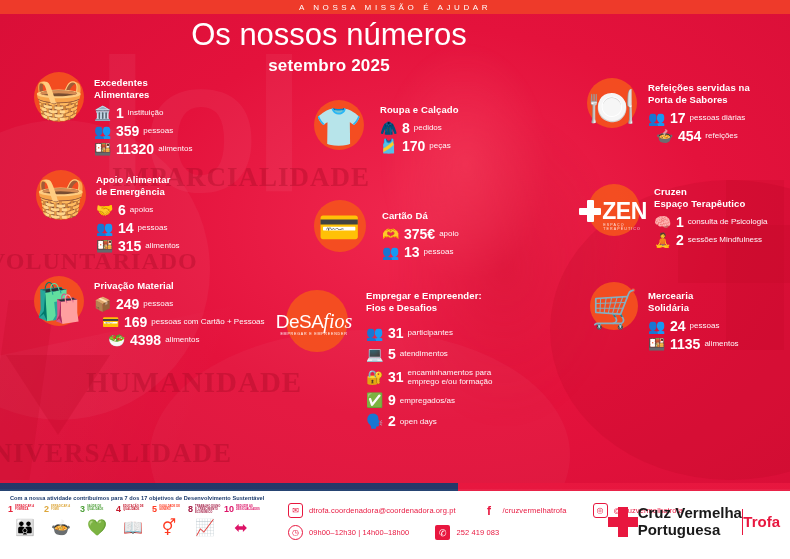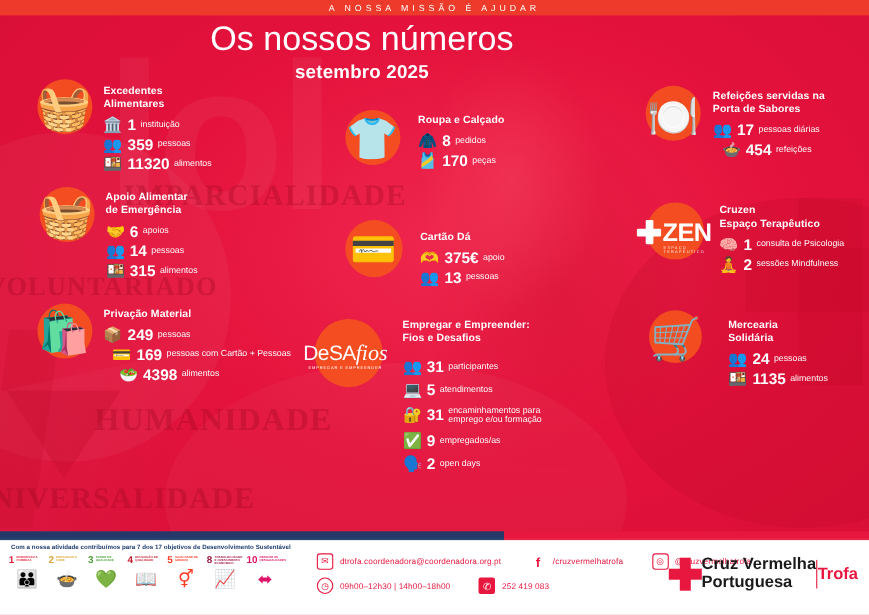--- a/index.html
+++ b/index.html
@@ -419,21 +419,21 @@
         <span class="stat-lbl">sessões Mindfulness</span>
       </div>
     </div>
   </div>
 
   <div class="block" style="left:584px; top:278px;">
     <div class="block-icon" style="width:62px; height:62px;">
       <div class="circle" style="left:6px; top:4px; width:48px; height:48px;"></div>
       <div class="emoji" style="font-size:38px;">🛒</div>
     </div>
-    <div class="block-body" style="margin-left:16px; margin-top:12px;">
+    <div class="block-body" style="margin-left:2px; margin-top:12px;">
       <div class="block-title">Mercearia
 Solidária</div>
       <div class="stat-row">
         <span class="stat-ico">👥</span>
         <span class="stat-num">24</span>
         <span class="stat-lbl">pessoas</span>
       </div>
       <div class="stat-row">
         <span class="stat-ico">🍱</span>
         <span class="stat-num">1135</span>

